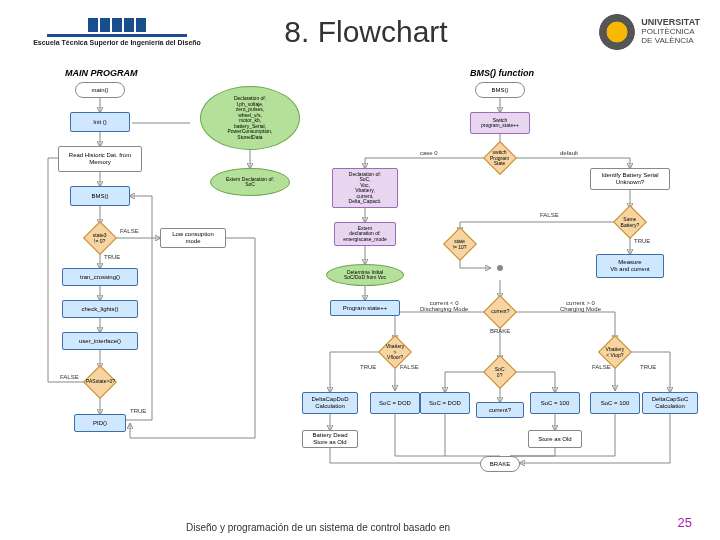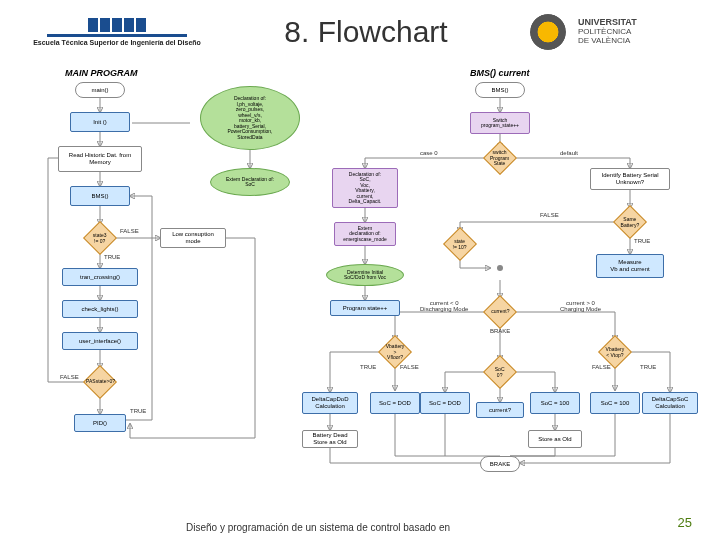--- a/index.html
+++ b/index.html
@@ -4,21 +4,21 @@
 <style>
 *{box-sizing:border-box;margin:0;padding:0}
 body{width:720px;height:540px;background:#fff;font-family:Arial,sans-serif;position:relative;overflow:hidden}
 .hdr{display:flex;align-items:center;justify-content:space-between;padding:2px 20px 0 32px;height:62px}
 .hdr-left{display:flex;flex-direction:column;align-items:center;width:170px}
 .bars{display:flex;gap:2px;margin-bottom:2px}
 .bars span{width:10px;height:14px;background:#1a4d8f;display:inline-block}
 .baseline{width:140px;height:3px;background:#1a4d8f;margin-bottom:2px}
 .etsid{font-size:7px;font-weight:bold;color:#222;text-align:center;line-height:1}
 .title{font-size:30px;color:#333;flex:1;text-align:center}
-.hdr-right{display:flex;align-items:center;gap:12px;width:170px;justify-content:flex-start}
+.hdr-right{display:flex;align-items:center;gap:6px;width:170px;justify-content:flex-end}
 .upv-logo{width:36px;height:36px;border-radius:50%;background:radial-gradient(circle,#f8b800 40%,#555 42%,#555 70%,transparent 72%);position:relative}
 .upv-txt{font-size:8px;color:#444;line-height:1.1}
 .upv-txt b{font-size:9px}
 .canvas{position:absolute;top:68px;left:0;width:720px;height:448px}
 .node{position:absolute;font-size:6px;line-height:1.1;text-align:center;display:flex;align-items:center;justify-content:center;padding:2px 3px}
 .terminal{background:#fff;border:1px solid #888;border-radius:10px;height:16px}
 .process{background:#cfe8ff;border:1px solid #3d6ea8;border-radius:2px}
 .process-w{background:#fff;border:1px solid #888;border-radius:2px}
 .decision{background:#f6d5a3;border:1px solid #c88a2a;transform:rotate(45deg)}
 .decision span{transform:rotate(-45deg);display:block;font-size:5px}
@@ -26,21 +26,21 @@
 .blob-sm{background:#b4e09a;border:1px solid #6aa84f;border-radius:50%;font-size:5px}
 .decl{background:#e8d5f0;border:1px solid #9c6bb8;border-radius:2px;font-size:5px}
 .lbl{position:absolute;font-size:6px;color:#333}
 .heading{position:absolute;font-size:9px;font-weight:bold;font-style:italic}
 .heading.main{left:65px;top:0}
 .heading.bms{left:470px;top:0}
 svg.wires{position:absolute;top:0;left:0;width:720px;height:448px;pointer-events:none}
 svg.wires line,svg.wires path{stroke:#888;stroke-width:1;fill:none}
 .footer{position:absolute;bottom:6px;left:0;width:636px;display:flex;justify-content:center;align-items:flex-end}
 .ftxt{font-size:10px;color:#333;text-align:center;line-height:1.2}
-.pnum{position:absolute;right:28px;bottom:10px;font-size:13px;color:#4d7c0f}
+.pnum{position:absolute;right:28px;bottom:10px;font-size:13px;color:#a21caf}
 .dot{position:absolute;width:6px;height:6px;background:#888;border-radius:50%}
 </style>
 </head>
 <body>
 
 <div class="hdr">
   <div class="hdr-left">
     <div class="bars">
         <span></span>
         <span></span>
@@ -57,21 +57,21 @@
     <div class="upv-txt">
       <b>UNIVERSITAT</b><br>
       <span>POLITÈCNICA</span><br>
       <span>DE VALÈNCIA</span>
     </div>
   </div>
 </div>
 
 <div class="canvas">
   <div class="heading main">MAIN PROGRAM</div>
-  <div class="heading bms">BMS() current</div>
+  <div class="heading bms">BMS() function</div>
 
   <svg class="wires">
     <defs>
         <marker id="ah" markerWidth="6" markerHeight="6" refX="5" refY="3" orient="auto">
           <path d="M0,0 L6,3 L0,6 Z" fill="#888"></path>
         </marker>
       </defs>
     <line x1="100" y1="30" x2="100" y2="44" marker-end="url(#ah)"></line>
     <line x1="100" y1="64" x2="100" y2="78" marker-end="url(#ah)"></line>
     <line x1="100" y1="104" x2="100" y2="118" marker-end="url(#ah)"></line>

